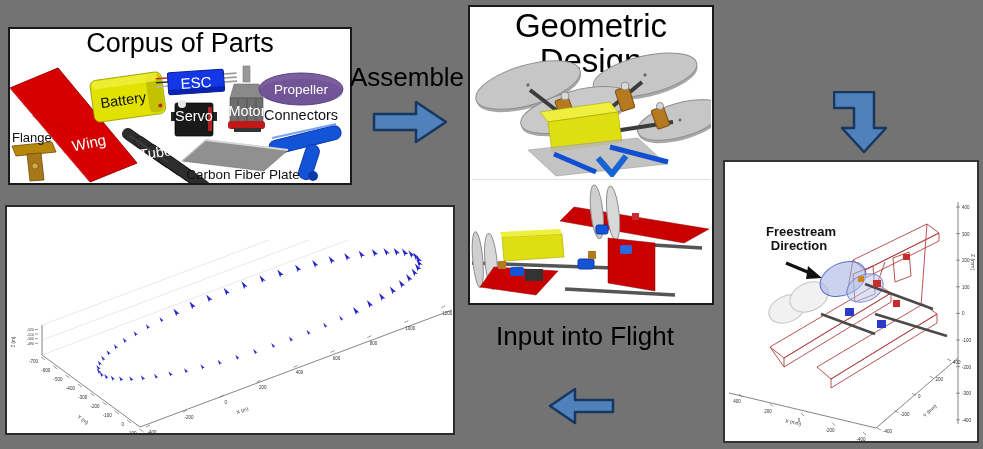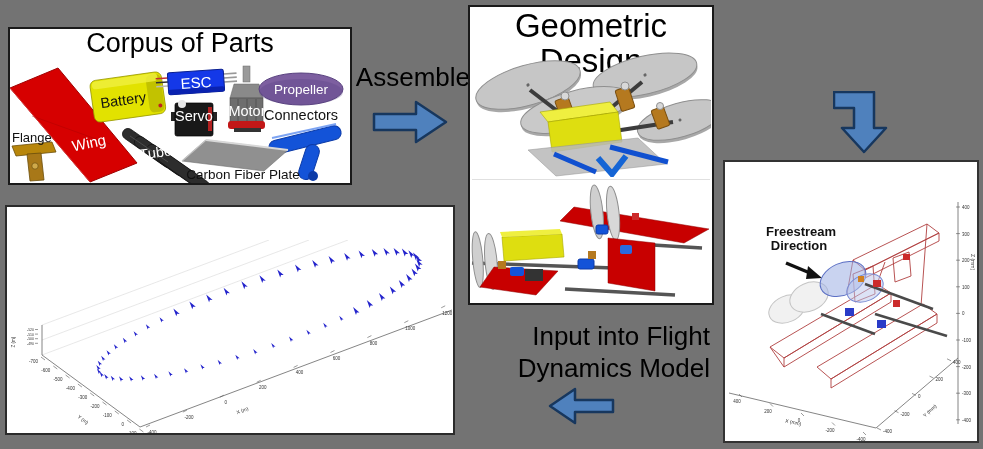--- a/index.html
+++ b/index.html
@@ -1,21 +1,21 @@
 <!DOCTYPE html>
 <html><head>
 <meta charset="utf-8">
 <style>
   html,body{margin:0;padding:0;background:#fff;}
   #fig{position:relative;width:983px;height:449px;background:#737373;overflow:hidden;
        font-family:"Liberation Sans",sans-serif;color:#000;}
   .abs{position:absolute;}
   .box{position:absolute;background:#fff;border:2px solid #1a1a1a;box-sizing:border-box;}
   .title{text-align:center;line-height:1.05;color:#000;}
-  .flowlabel{position:absolute;text-align:right;color:#000;}
+  .flowlabel{position:absolute;text-align:center;color:#000;}
   svg{display:block;}
   svg text{font-family:"Liberation Sans",sans-serif;}
   [data-ticks] line{stroke:#555;stroke-width:0.6;}
   .divider{position:absolute;left:2px;right:2px;height:1px;background:#e0e0e0;}
 </style>
 </head>
 <body>
 
 <div id="fig">
 
@@ -306,21 +306,20 @@
           <line x1="231" y1="257.8" x2="235" y2="257.8"></line>
         </g>
       <text x="68" y="262" font-size="5" fill="#333" text-anchor="middle" transform="rotate(13 68 262)">X (mm)</text>
       <text x="206" y="250" font-size="5" fill="#333" text-anchor="middle" transform="rotate(-42 206 250)">Y (mm)</text>
       <text x="246" y="100" font-size="5" fill="#333" text-anchor="middle" transform="rotate(90 246 100)">Z (mm)</text>
     </svg>
   </div>
 
   <div class="flowlabel" style="left:460px;top:320px;width:250px;font-size:26px;line-height:32px;">
     <div>Input into Flight</div>
-    <div>Dynamics Model</div>
   </div>
   <svg class="abs" style="left:547px;top:386px;" width="68" height="40" viewBox="0 0 68 40">
     <polygon points="66,14 28,14 28,3 3,20 28,37 28,26 66,26" stroke="#17375e" stroke-width="2.5" stroke-linejoin="round" fill="#4f81bd"></polygon>
   </svg>
 
   <div class="box" style="left:5px;top:205px;width:450px;height:230px;border-color:#2b2b2b;">
     <svg class="abs" style="left:0;top:33px;" width="446" height="193" viewBox="0 0 446 193">
       <g stroke="#aaa" stroke-width="0.5" opacity="0.55">
         <line x1="35" y1="85" x2="262" y2="0"></line>
         <line x1="35" y1="100" x2="302" y2="0"></line>

